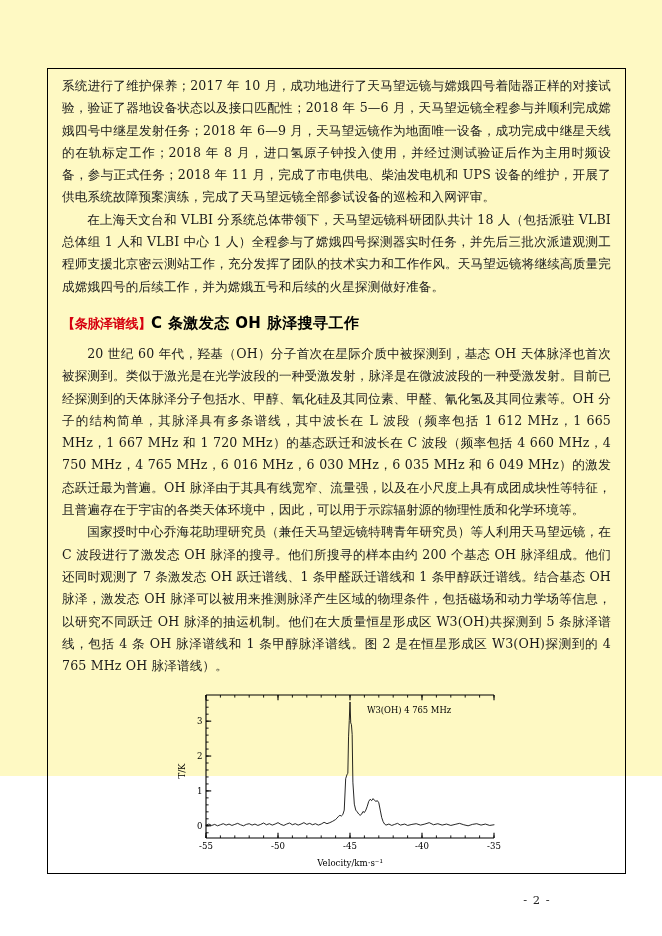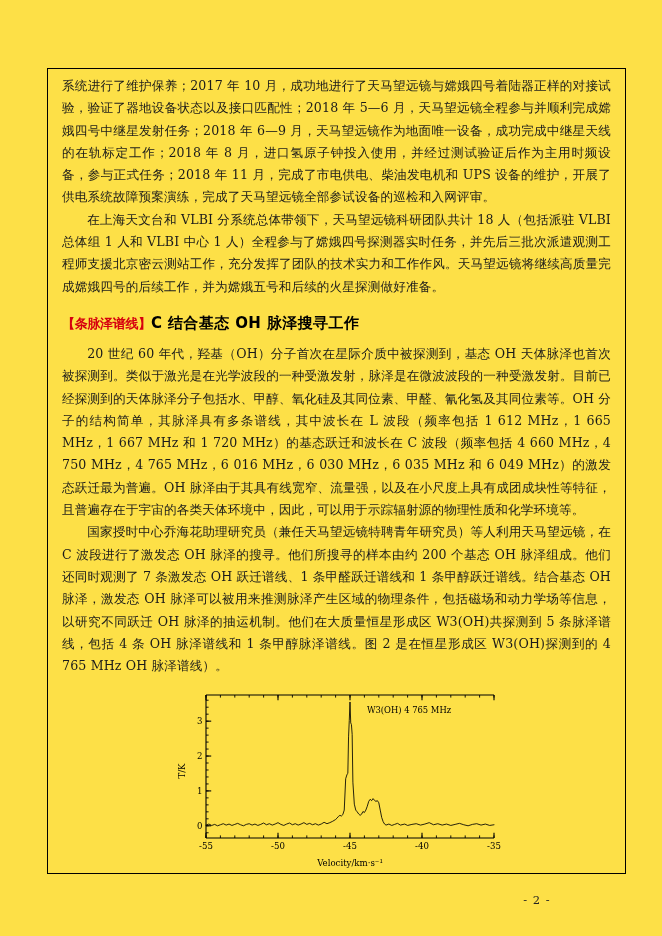--- a/index.html
+++ b/index.html
@@ -13,22 +13,22 @@
     position: relative;
     font-family: "DejaVu Serif", "Liberation Serif", serif;
     color: #000;
     overflow: hidden;
   }
 
   #page {
     position: absolute;
     left: 0; top: 0;
     width: 662px;
-    height: 936px;
-    background: #fde047;
+    height: 776px;
+    background: #fef9c3;
   }
 
   
   #frame {
     position: absolute;
     left: 47px;
     top: 68px;
     width: 579px;
     height: 806px;
     border: 1px solid #000;
@@ -114,21 +114,21 @@
 
 <div id="page">
 
   <div id="frame">
 
     <p class="para">系统进行了维护保养；2017 年 10 月，成功地进行了天马望远镜与嫦娥四号着陆器正样的对接试验，验证了器地设备状态以及接口匹配性；2018 年 5—6 月，天马望远镜全程参与并顺利完成嫦娥四号中继星发射任务；2018 年 6—9 月，天马望远镜作为地面唯一设备，成功完成中继星天线的在轨标定工作；2018 年 8 月，进口氢原子钟投入使用，并经过测试验证后作为主用时频设备，参与正式任务；2018 年 11 月，完成了市电供电、柴油发电机和 UPS 设备的维护，开展了供电系统故障预案演练，完成了天马望远镜全部参试设备的巡检和入网评审。</p>
 
     <p class="para indent">在上海天文台和 VLBI 分系统总体带领下，天马望远镜科研团队共计 18 人（包括派驻 VLBI 总体组 1 人和 VLBI 中心 1 人）全程参与了嫦娥四号探测器实时任务，并先后三批次派遣观测工程师支援北京密云测站工作，充分发挥了团队的技术实力和工作作风。天马望远镜将继续高质量完成嫦娥四号的后续工作，并为嫦娥五号和后续的火星探测做好准备。</p>
 
     <div class="section-head">
-      <span class="tag">【条脉泽谱线】</span><span class="title">C 结合基态 OH 脉泽搜寻工作</span>
+      <span class="tag">【条脉泽谱线】</span><span class="title">C 条激发态 OH 脉泽搜寻工作</span>
     </div>
 
     <p class="para indent">20 世纪 60 年代，羟基（OH）分子首次在星际介质中被探测到，基态 OH 天体脉泽也首次被探测到。类似于激光是在光学波段的一种受激发射，脉泽是在微波波段的一种受激发射。目前已经探测到的天体脉泽分子包括水、甲醇、氧化硅及其同位素、甲醛、氰化氢及其同位素等。OH 分子的结构简单，其脉泽具有多条谱线，其中波长在 L 波段（频率包括 1 612 MHz，1 665 MHz，1 667 MHz 和 1 720 MHz）的基态跃迁和波长在 C 波段（频率包括 4 660 MHz，4 750 MHz，4 765 MHz，6 016 MHz，6 030 MHz，6 035 MHz 和 6 049 MHz）的激发态跃迁最为普遍。OH 脉泽由于其具有线宽窄、流量强，以及在小尺度上具有成团成块性等特征，且普遍存在于宇宙的各类天体环境中，因此，可以用于示踪辐射源的物理性质和化学环境等。</p>
 
     <p class="para indent">国家授时中心乔海花助理研究员（兼任天马望远镜特聘青年研究员）等人利用天马望远镜，在 C 波段进行了激发态 OH 脉泽的搜寻。他们所搜寻的样本由约 200 个基态 OH 脉泽组成。他们还同时观测了 7 条激发态 OH 跃迁谱线、1 条甲醛跃迁谱线和 1 条甲醇跃迁谱线。结合基态 OH 脉泽，激发态 OH 脉泽可以被用来推测脉泽产生区域的物理条件，包括磁场和动力学场等信息，以研究不同跃迁 OH 脉泽的抽运机制。他们在大质量恒星形成区 W3(OH)共探测到 5 条脉泽谱线，包括 4 条 OH 脉泽谱线和 1 条甲醇脉泽谱线。图 2 是在恒星形成区 W3(OH)探测到的 4 765 MHz OH 脉泽谱线）。</p>
 
     <div id="figure-block">
       <div id="chart-wrap">
         <svg id="chart-svg" width="330" height="190" viewBox="0 0 330 190">
 

